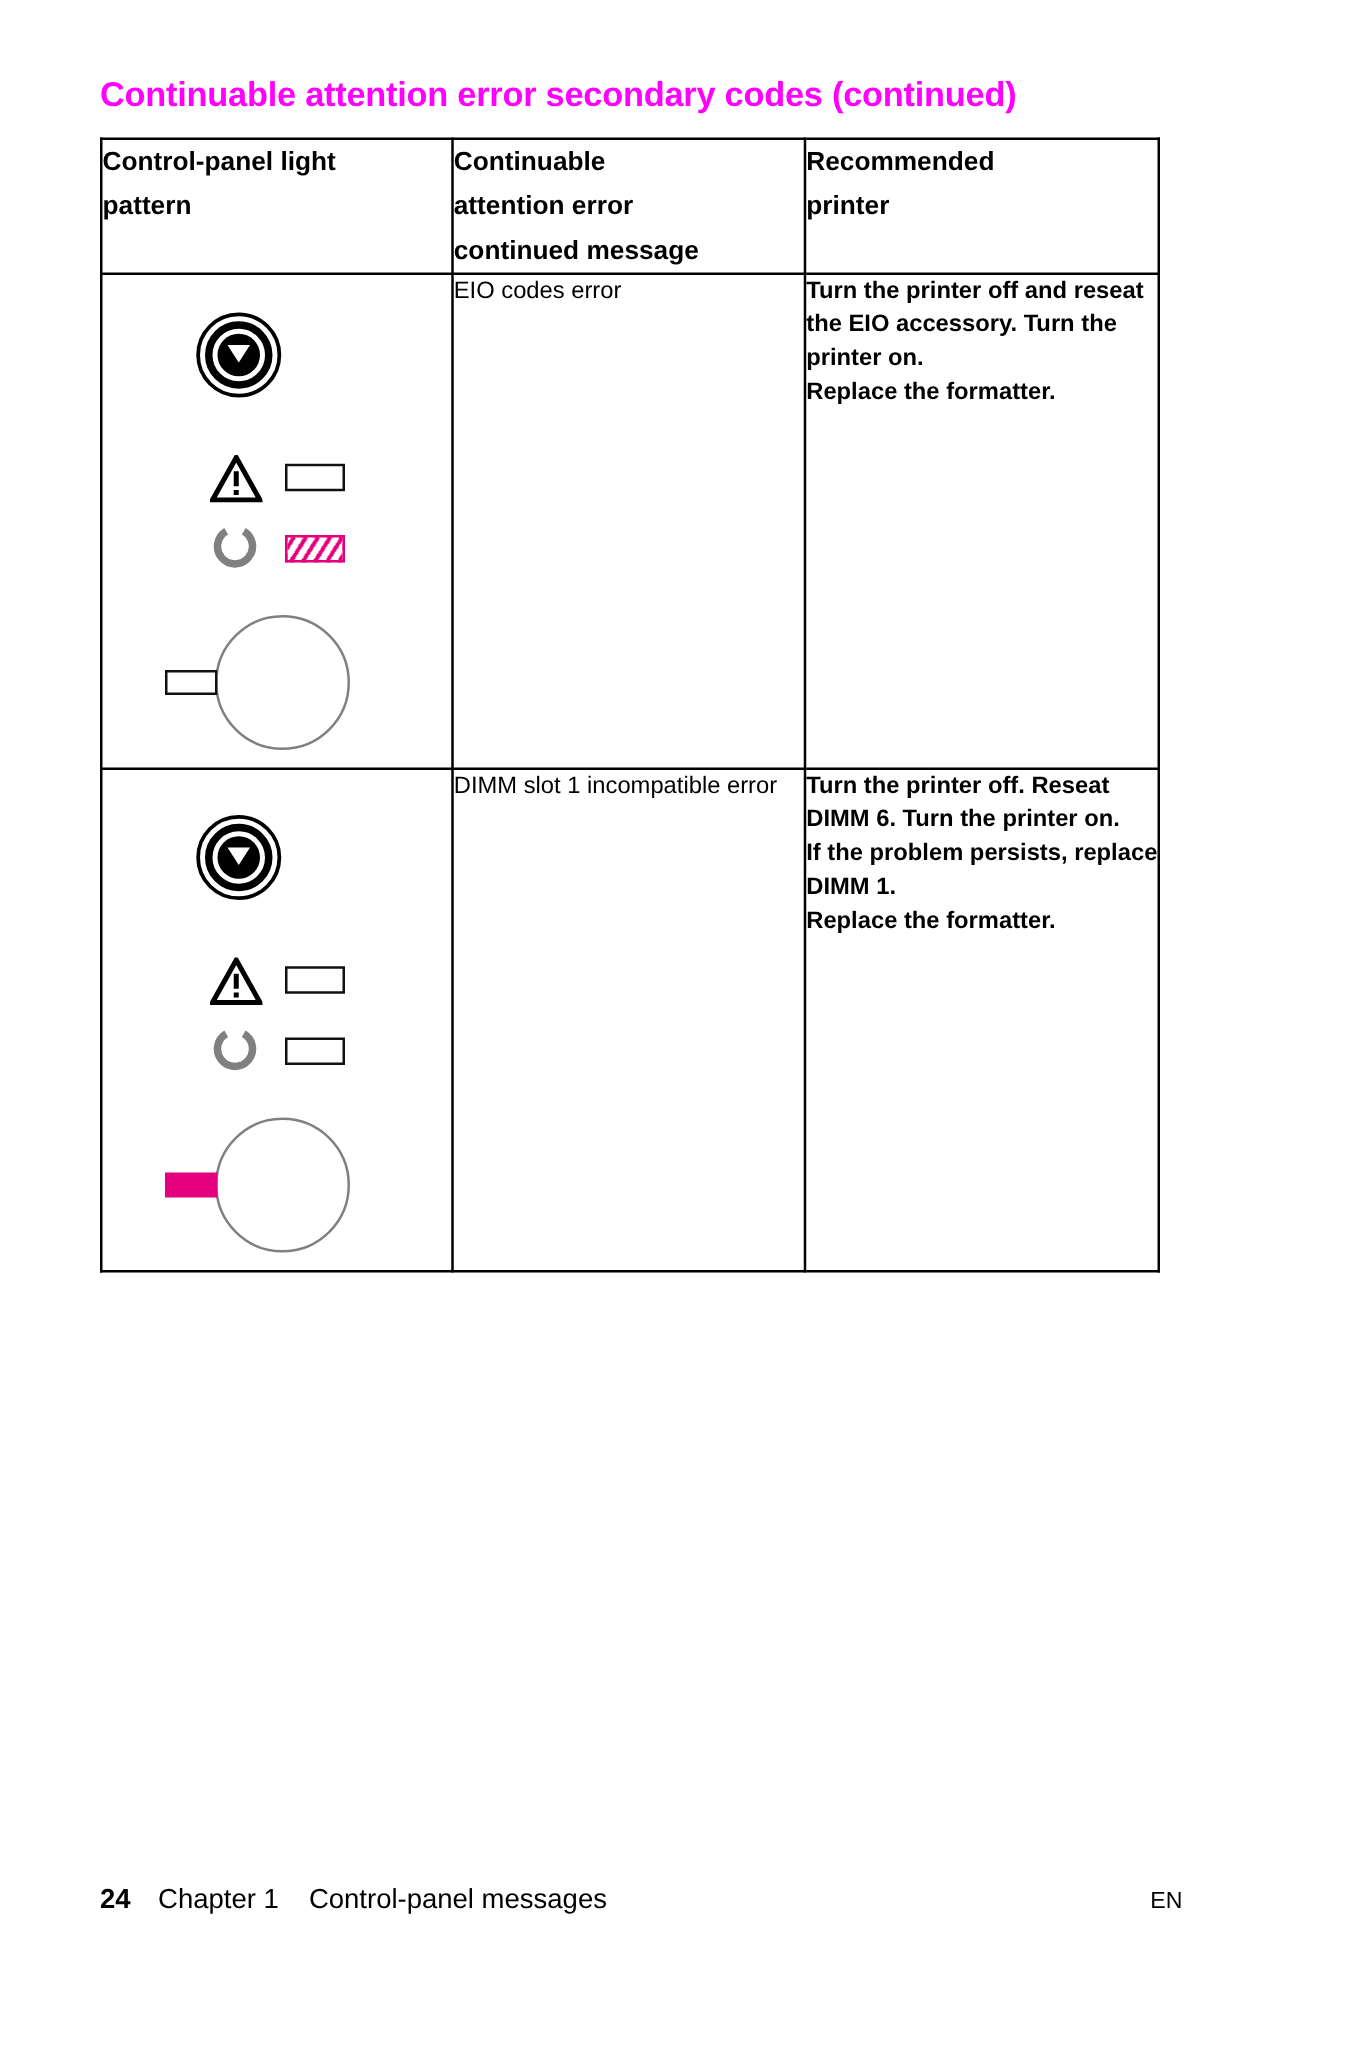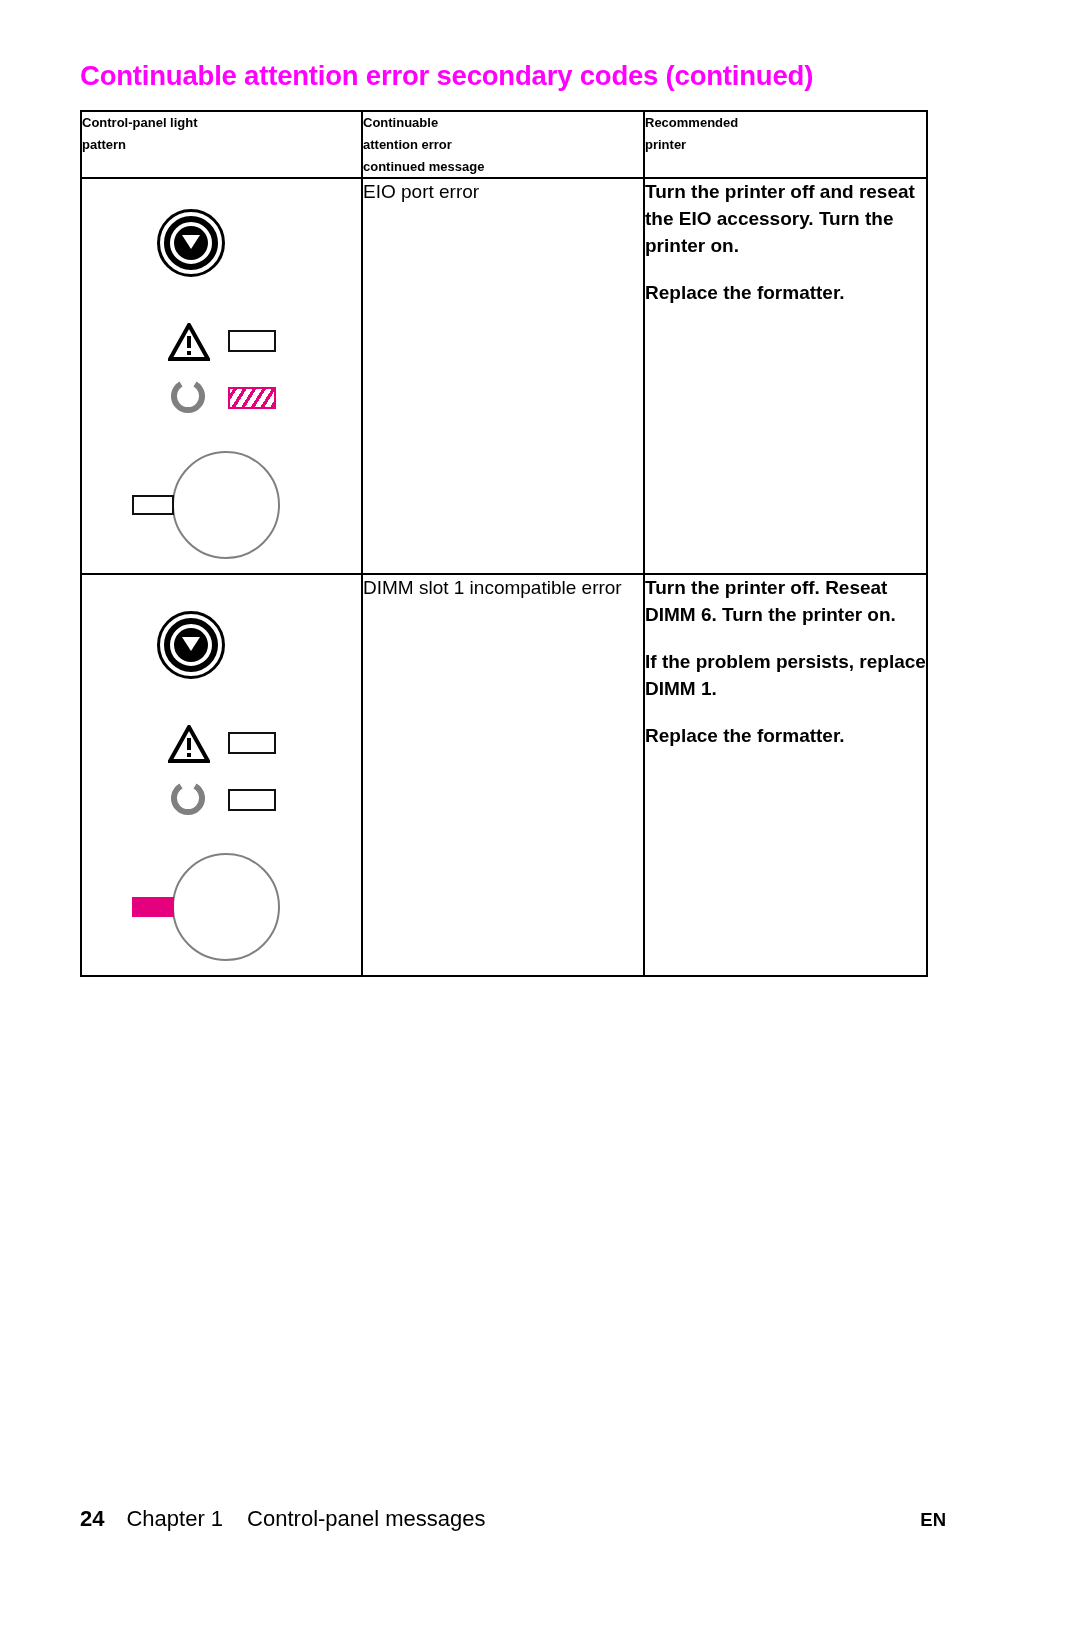--- a/index.html
+++ b/index.html
@@ -49,37 +49,37 @@
     border: 2px solid #000000;
     vertical-align: top;
     padding: 0;
   }
   .col-1 { width: 281px; }
   .col-2 { width: 282px; }
   .col-3 { width: 283px; }
 
   .hdr-cell {
     padding: 26px 14px 16px 14px;
-    font-size: 13px;
+    font-size: 21px;
     font-weight: bold;
     line-height: 1.68;
     text-align: left;
   }
   .hdr-cell .ln { display: block; }
 
   .body-cell {
     padding: 18px 12px 12px 14px;
     font-size: 19px;
     line-height: 1.42;
   }
   .body-cell p {
     margin: 0 0 0 0;
   }
   .body-cell p + p {
-    margin-top: 20px;
+    margin-top: 0;
   }
   .cell-msg { padding-left: 12px; }
   .cell-action { padding-left: 60px; font-weight: bold; }
 
   .cell-light {
     height: 390px;
     position: relative;
   }
 
   
@@ -224,21 +224,21 @@
     text-align: center;
   }
   .footer-chapter {
     margin-right: 24px;
   }
   .footer-right {
     position: absolute;
     right: 0;
     top: 3px;
     font-size: 18.5px;
-    font-weight: bold;
+    font-weight: normal;
   }
 </style>
 </head>
 <body>
 
 <div class="page">
 
   <div class="doc-title">Continuable attention error secondary codes (continued)</div>
 
   <table class="table">
@@ -292,21 +292,21 @@
               </svg>
             </div>
             <div class="led blink led-ready"></div>
 
             <div class="knob"></div>
             <div class="knob-tab outline"></div>
 
           </div>
         </td>
         <td class="body-cell cell-msg">
-          <p>EIO port error</p>
+          <p>EIO codes error</p>
         </td>
         <td class="body-cell cell-action">
           <p>Turn the printer off and reseat the EIO accessory. Turn the printer on.</p>
           <p>Replace the formatter.</p>
         </td>
       </tr>
 
       <tr>
         <td class="cell-light">
           <div class="panel row2">

